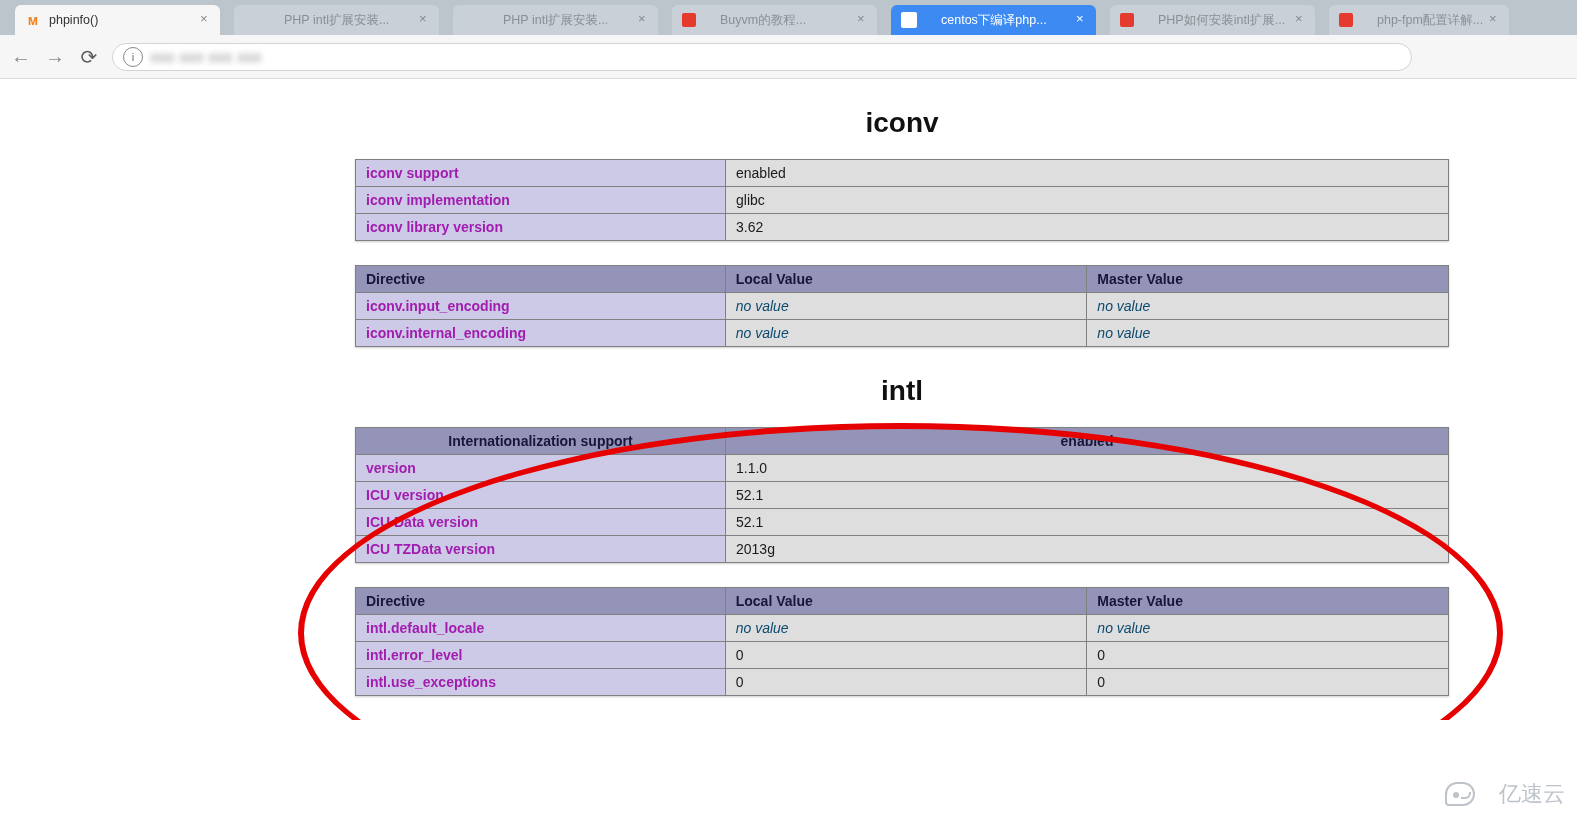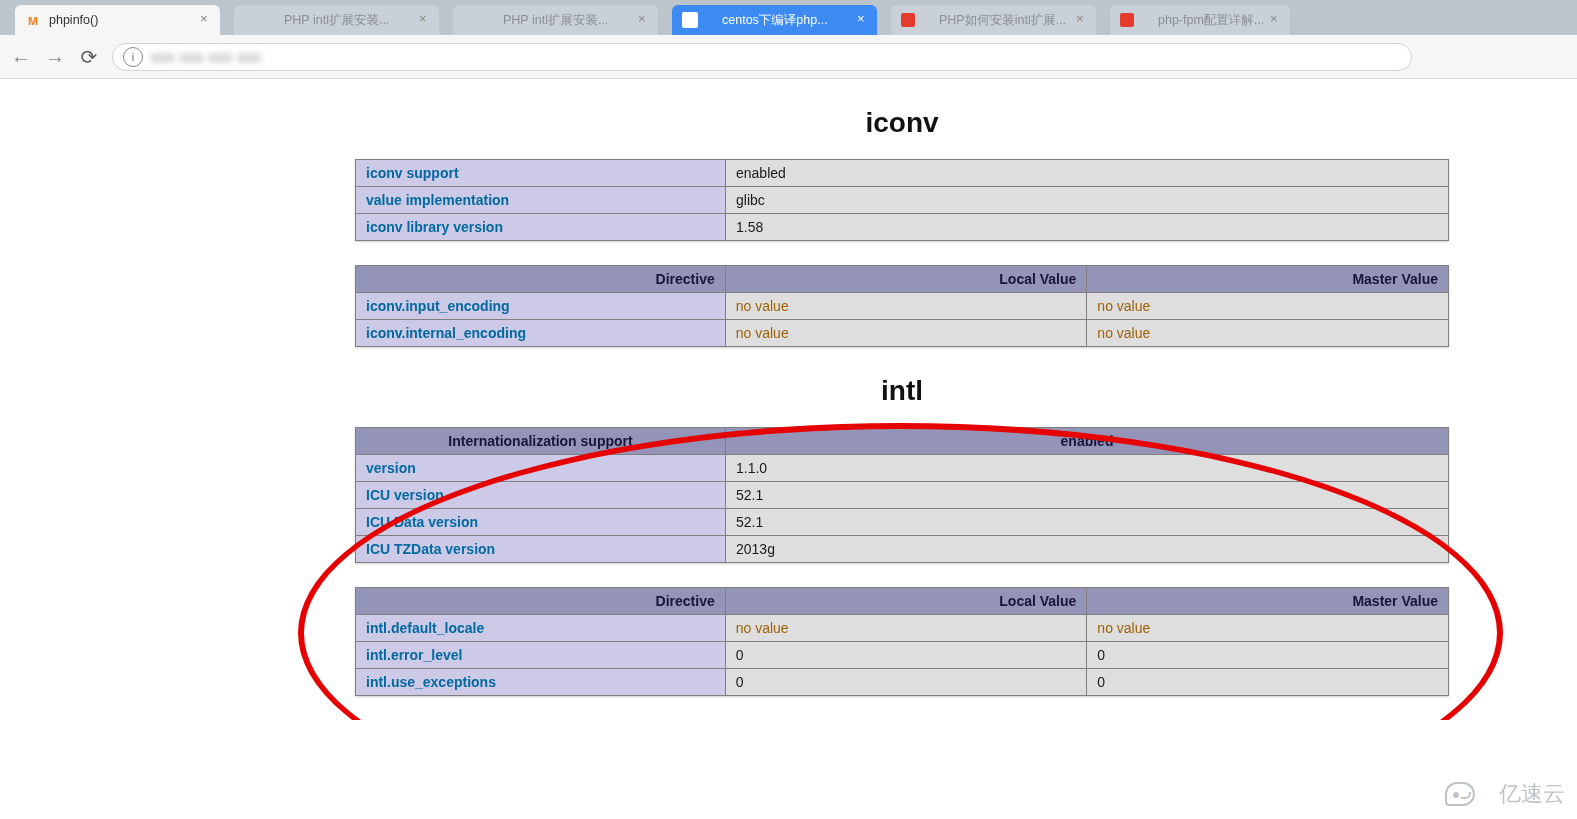--- a/index.html
+++ b/index.html
@@ -113,35 +113,36 @@
   table.php th, table.php td {
     border:1px solid #808080;
     padding: 5px 10px;
     text-align:left;
     font-size:14px;
     vertical-align: middle;
   }
   table.php th.header {
     background:#9494B8;
     color:#16163a;
-    text-align:right;
+    text-align:left;
     font-weight:bold;
   }
   table.php td.e {
     background:#cccae6;
-    color:#0369a1;
+    color:#a21caf;
     font-weight:bold;
     width: 370px;
   }
   table.php td.v {
     background:#dedede;
     color:#1a1a1a;
   }
   table.php td.novalue {
-    color:#a16207;
+    font-style: italic;
+    color:#0c4a6e;
     margin-left:32px;
   }
   table.three td.e { width:370px; }
   table.three td.v { width:362px; }
   table.three th.header { width:362px; }
   table.intlhead th.header:first-child { width:370px; text-align:center; }
   table.intlhead th.header:last-child  { text-align:center; }
   
   .ellipse {
     position:absolute;
@@ -200,20 +201,25 @@
     <div class="tab bg">
       <span class="fav"></span>
       <span>PHP intl扩展安装...</span>
       <span class="close"></span>
     </div>
     <div class="tab bg">
       <span class="fav"></span>
       <span>PHP intl扩展安装...</span>
       <span class="close"></span>
     </div>
+    <div class="tab bg">
+      <span class="fav redsm"></span>
+      <span>Buyvm的教程...</span>
+      <span class="close"></span>
+    </div>
     <div class="tab blueactive bg" style="background:#3d8bf2;color:#fff;filter:none;">
       <span class="fav" style="background:#fff;border-radius:2px;"></span>
       <span>centos下编译php...</span>
       <span class="close" style="color:#fff;"></span>
     </div>
     <div class="tab bg">
       <span class="fav redsm"></span>
       <span>PHP如何安装intl扩展...</span>
       <span class="close"></span>
     </div>
@@ -240,26 +246,26 @@
 
     <h2 class="section">iconv</h2>
 
     <table class="php">
       <tbody id="iconv-info-body">
           <tr>
             <td class="e">iconv support</td>
             <td class="v">enabled</td>
           </tr>
           <tr>
-            <td class="e">value implementation</td>
+            <td class="e">iconv implementation</td>
             <td class="v">glibc</td>
           </tr>
           <tr>
             <td class="e">iconv library version</td>
-            <td class="v">1.58</td>
+            <td class="v">3.62</td>
           </tr>
         </tbody>
     </table>
 
     <table class="php three">
       <thead>
         <tr>
           <th class="header">Directive</th>
           <th class="header">Local Value</th>
           <th class="header">Master Value</th>

